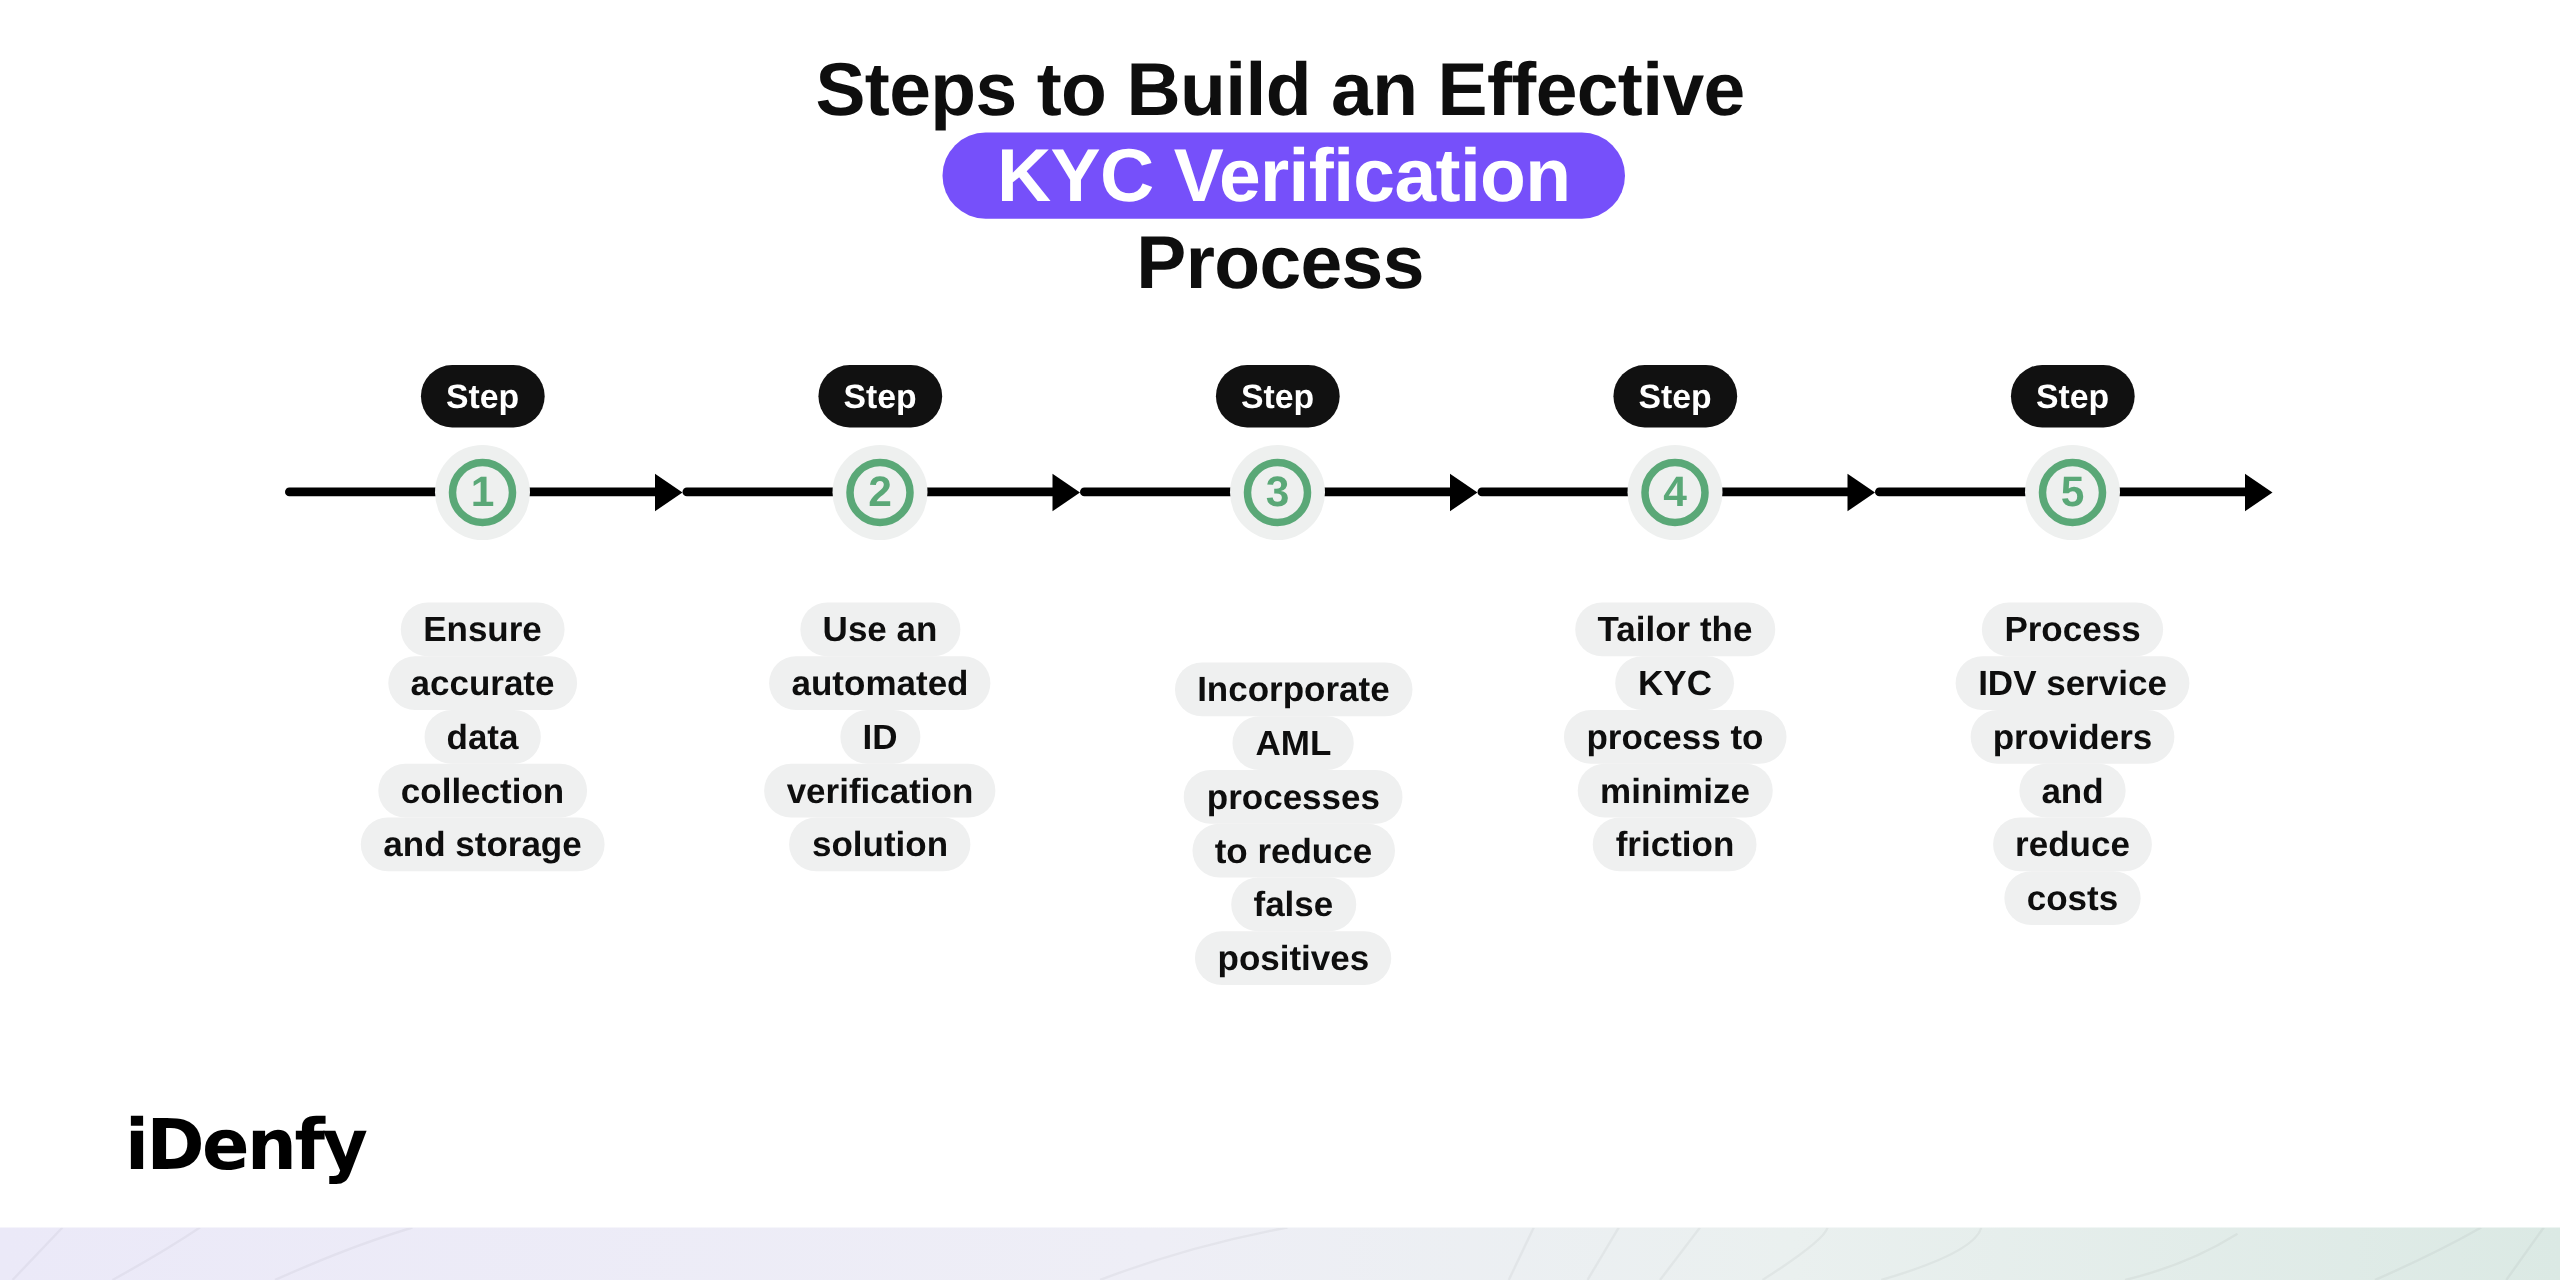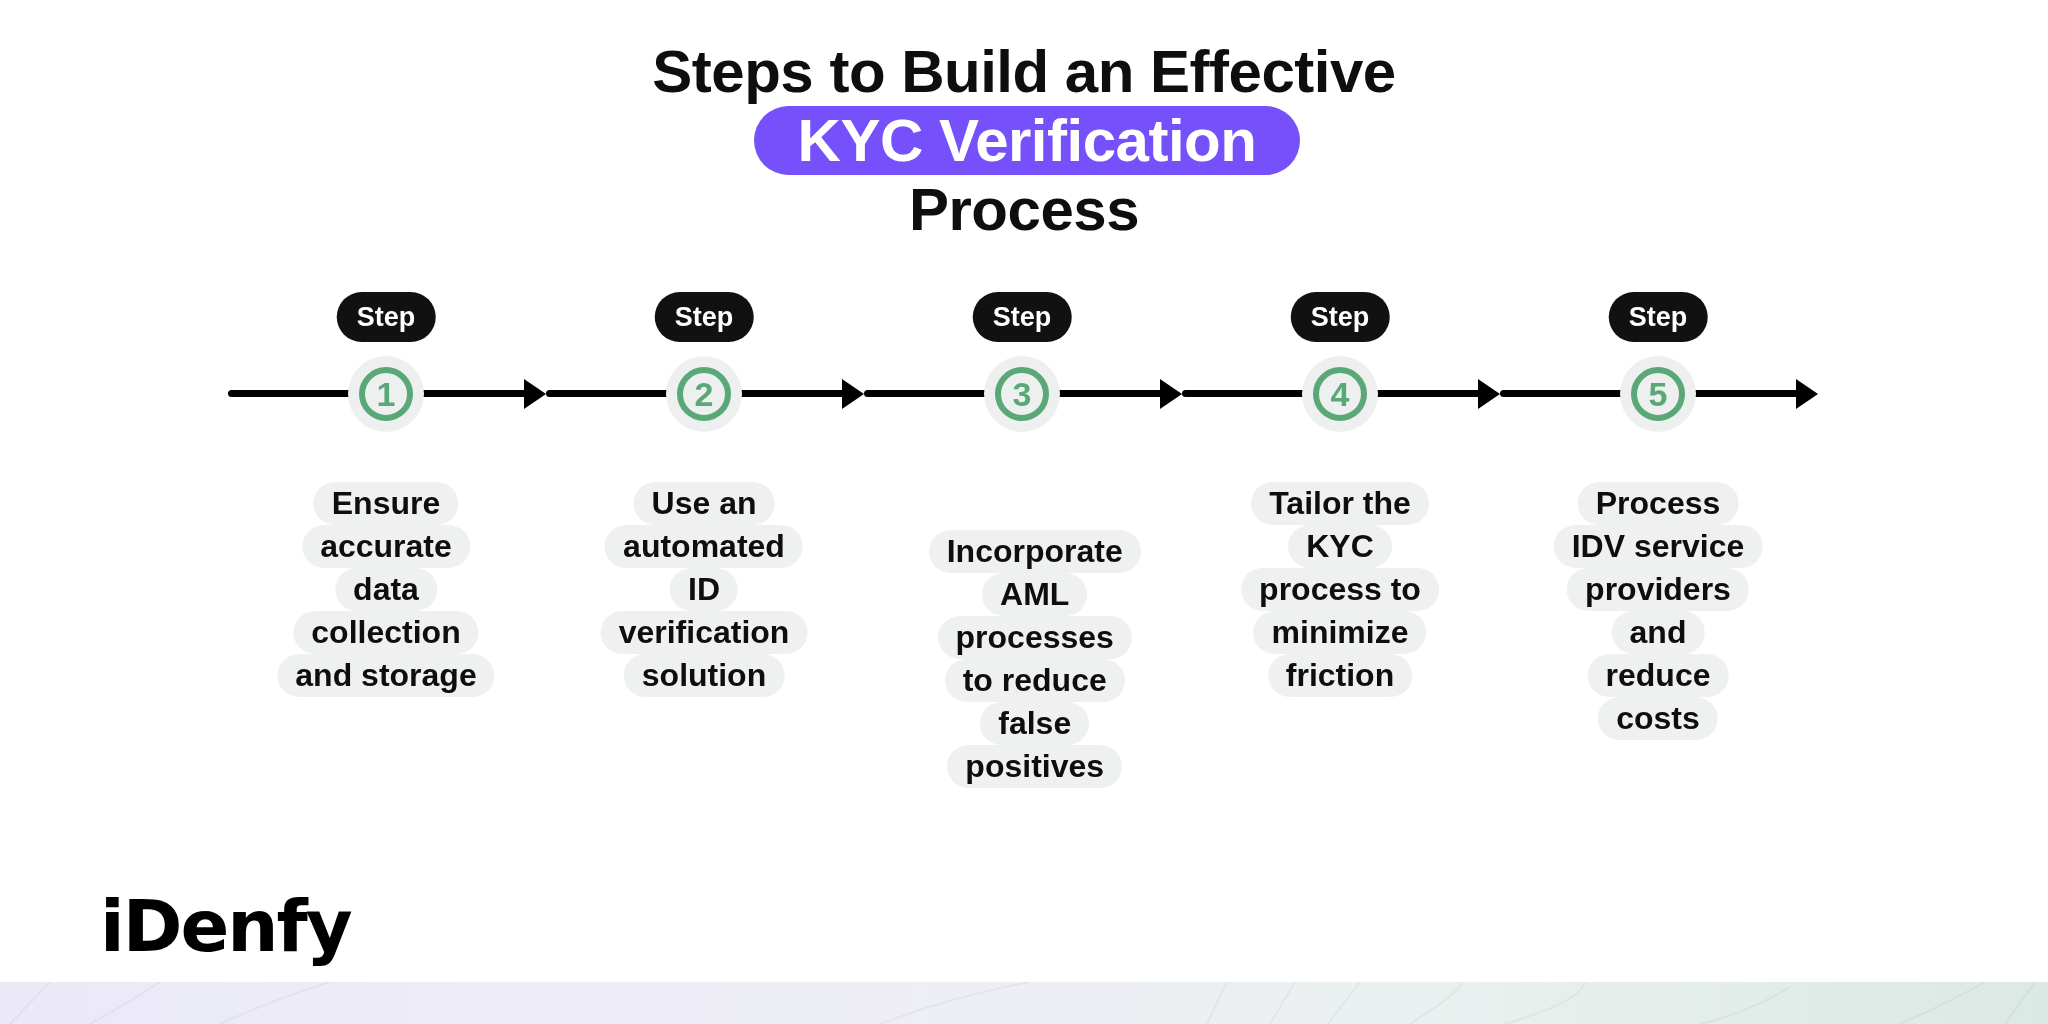--- a/index.html
+++ b/index.html
@@ -47,27 +47,27 @@
     border:6px solid #5aa877; box-sizing:border-box;
     background:#eef0ef; color:#5aa877;
     font-weight:700; font-size:34px;
     display:flex; align-items:center; justify-content:center;
   }
   .desc {
     position:absolute; top:482px; left:50%; transform:translateX(-50%);
     display:flex; flex-direction:column; align-items:center;
   }
   .desc span {
-    display:block; background:#eff0f0; font-weight:700; font-size:32px;
+    display:block; background:#eff0f0; font-weight:700; font-size:28px;
     line-height:43px; padding:0 18px; white-space:nowrap; text-align:center;
     border-radius:22px;
   }
   .logo {
     position:absolute; left:100px; top:884px;
-    font-family:"DejaVu Sans", sans-serif; font-size:72px; font-weight:700;
+    font-family:"DejaVu Sans", sans-serif; font-size:56px; font-weight:700;
     letter-spacing:-2px; color:#000;
   }
   .band {
     position:absolute; left:0; top:982px; width:2048px; height:42px;
     background:linear-gradient(90deg,#ebe9f8 0%,#eeeef6 45%,#eaf0ef 70%,#dbe9e4 100%);
     overflow:hidden;
   }
   .band svg { position:absolute; left:0; top:0; }
 </style>
 </head>

